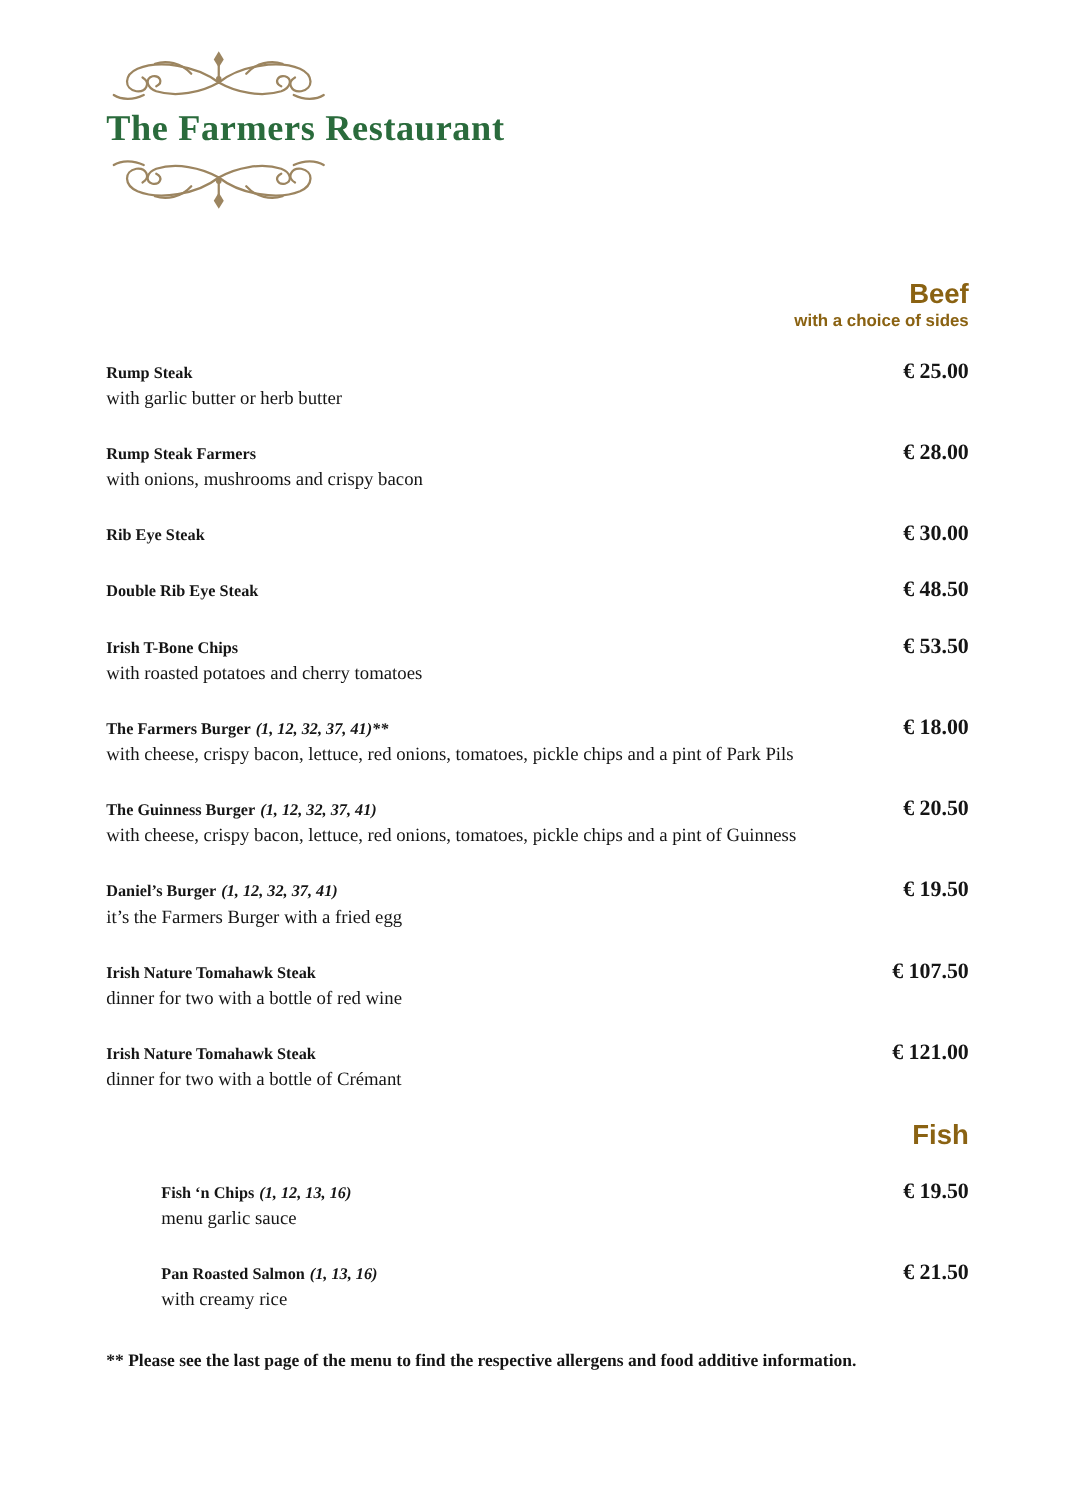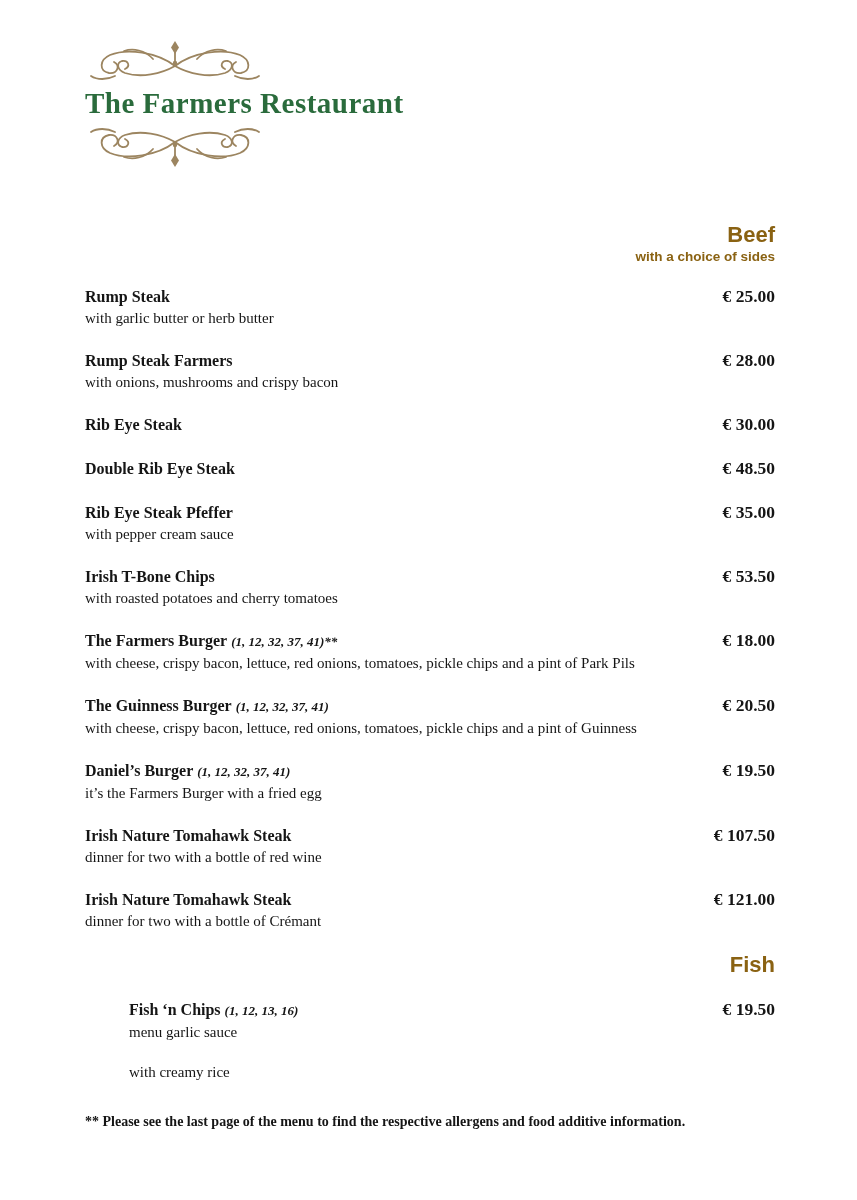--- a/index.html
+++ b/index.html
@@ -38,21 +38,21 @@
     font-size:13.5px;line-height:17px;color:var(--heading_brown);
     text-align:right;margin:0 0 20px 0;
   }
   .section-beef-wrap{margin-top:52px;}
   .section-fish-wrap{margin-top:0;margin-left:44px;}
   .section-fish-wrap .section-heading{margin-bottom:20px;}
 
   
   .item{margin-bottom:21px;}
   .item-row{display:flex;justify-content:space-between;align-items:baseline;line-height:22px;}
-  .item-name{font-weight:bold;font-size:16px;}
+  .item-name{font-weight:bold;font-size:13px;}
   .item-allergens{font-style:italic;font-weight:bold;font-size:13px;margin-left:4px;}
   .item-price{font-weight:bold;font-size:17.5px;white-space:nowrap;}
   .item-desc{font-size:15px;line-height:19px;margin-top:1px;}
   .item-desc:empty{display:none;}
   .item-allergens:empty{display:none;}
 
   
   .footnote{
     margin-top:31px;
     font-weight:bold;font-size:14px;line-height:18px;
@@ -130,27 +130,20 @@
       </div>
 
       <div class="item">
         <div class="item-row">
           <div><span class="item-name">Double Rib Eye Steak</span></div>
           <div class="item-price">€ 48.50</div>
         </div>
 
       </div>
 
-      <div class="item">
-        <div class="item-row">
-          <div><span class="item-name">Rib Eye Steak Pfeffer</span></div>
-          <div class="item-price">€ 35.00</div>
-        </div>
-        <div class="item-desc">with pepper cream sauce</div>
-      </div>
 
       <div class="item">
         <div class="item-row">
           <div><span class="item-name">Irish T-Bone Chips</span></div>
           <div class="item-price">€ 53.50</div>
         </div>
         <div class="item-desc">with roasted potatoes and cherry tomatoes</div>
       </div>
 
       <div class="item">
@@ -199,20 +192,24 @@
 
       <div class="item">
         <div class="item-row">
           <div><span class="item-name">Fish ‘n Chips</span><span class="item-allergens">(1, 12, 13, 16)</span></div>
           <div class="item-price">€ 19.50</div>
         </div>
         <div class="item-desc">menu garlic sauce</div>
       </div>
 
       <div class="item">
+        <div class="item-row">
+          <div><span class="item-name">Pan Roasted Salmon</span><span class="item-allergens">(1, 13, 16)</span></div>
+          <div class="item-price">€ 21.50</div>
+        </div>
         <div class="item-desc">with creamy rice</div>
       </div>
     </section>
 
   </main>
 
   <footer class="footnote">** Please see the last page of the menu to find the respective allergens and food additive information.</footer>
 
 </div>
 

